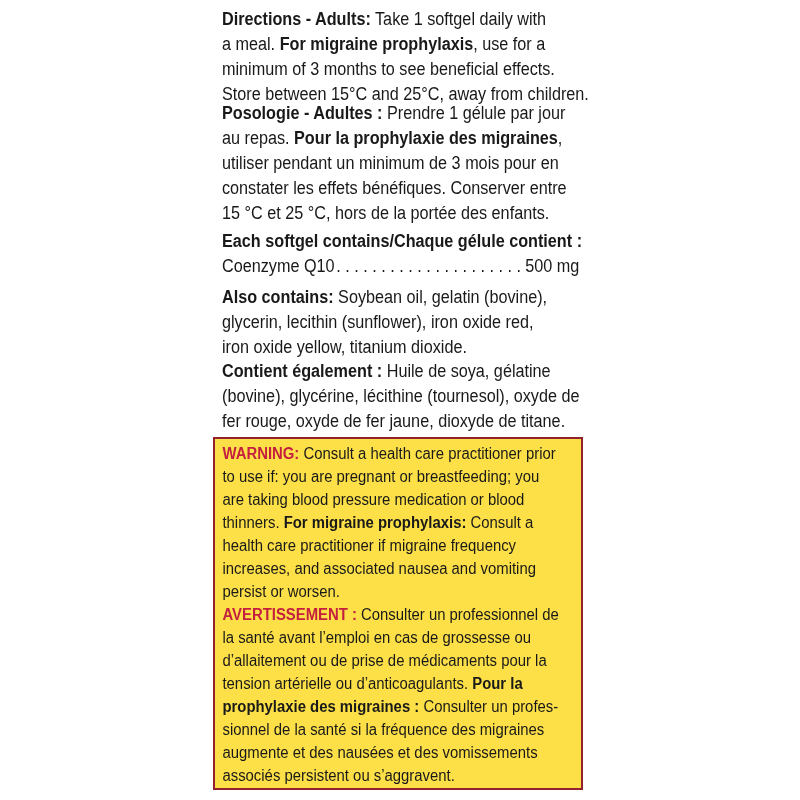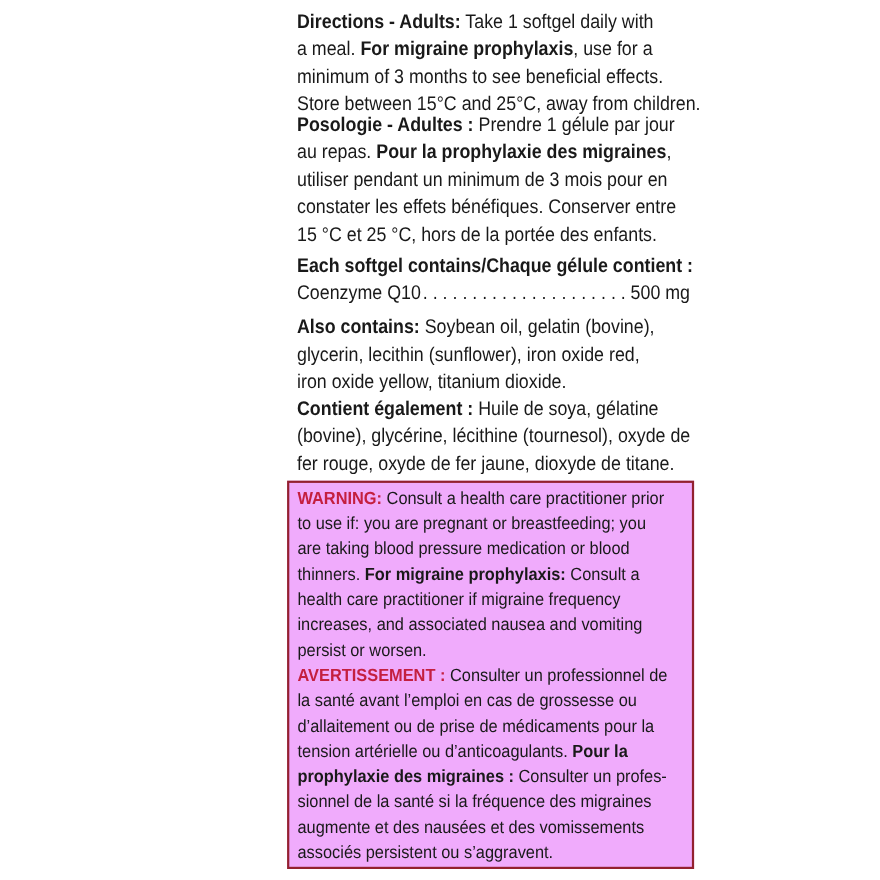--- a/index.html
+++ b/index.html
@@ -4,21 +4,20 @@
 <style>
   html, body { margin: 0; padding: 0; background: #ffffff; }
   .panel {
     position: relative;
     width: 636px;
     height: 800px;
     background: #ffffff;
     font-family: "Liberation Sans", sans-serif;
     color: #191919;
     overflow: hidden;
-    margin-left: 48px;
   }
   .text-col {
     position: absolute;
     left: 222px;
     top: 7px;
     width: 430px;
     font-size: 18px;
     line-height: 25px;
     transform: scaleX(0.90);
     transform-origin: 0 0;
@@ -45,21 +44,21 @@
   #p-also-en { margin-top: 6px; }
   #p-also-fr { margin-top: -1px; }
   .warning-box {
     position: absolute;
     left: 213px;
     top: 437px;
     width: 370px;
     height: 353px;
     border: 2px solid #93212f;
     box-sizing: border-box;
-    background: #f0abfc;
+    background: #fde047;
   }
   .warning-text {
     padding: 3px 0 0 8px;
     width: 420px;
     font-size: 16px;
     line-height: 23px;
     transform: scaleX(0.93);
     transform-origin: 0 0;
   }
 </style>

